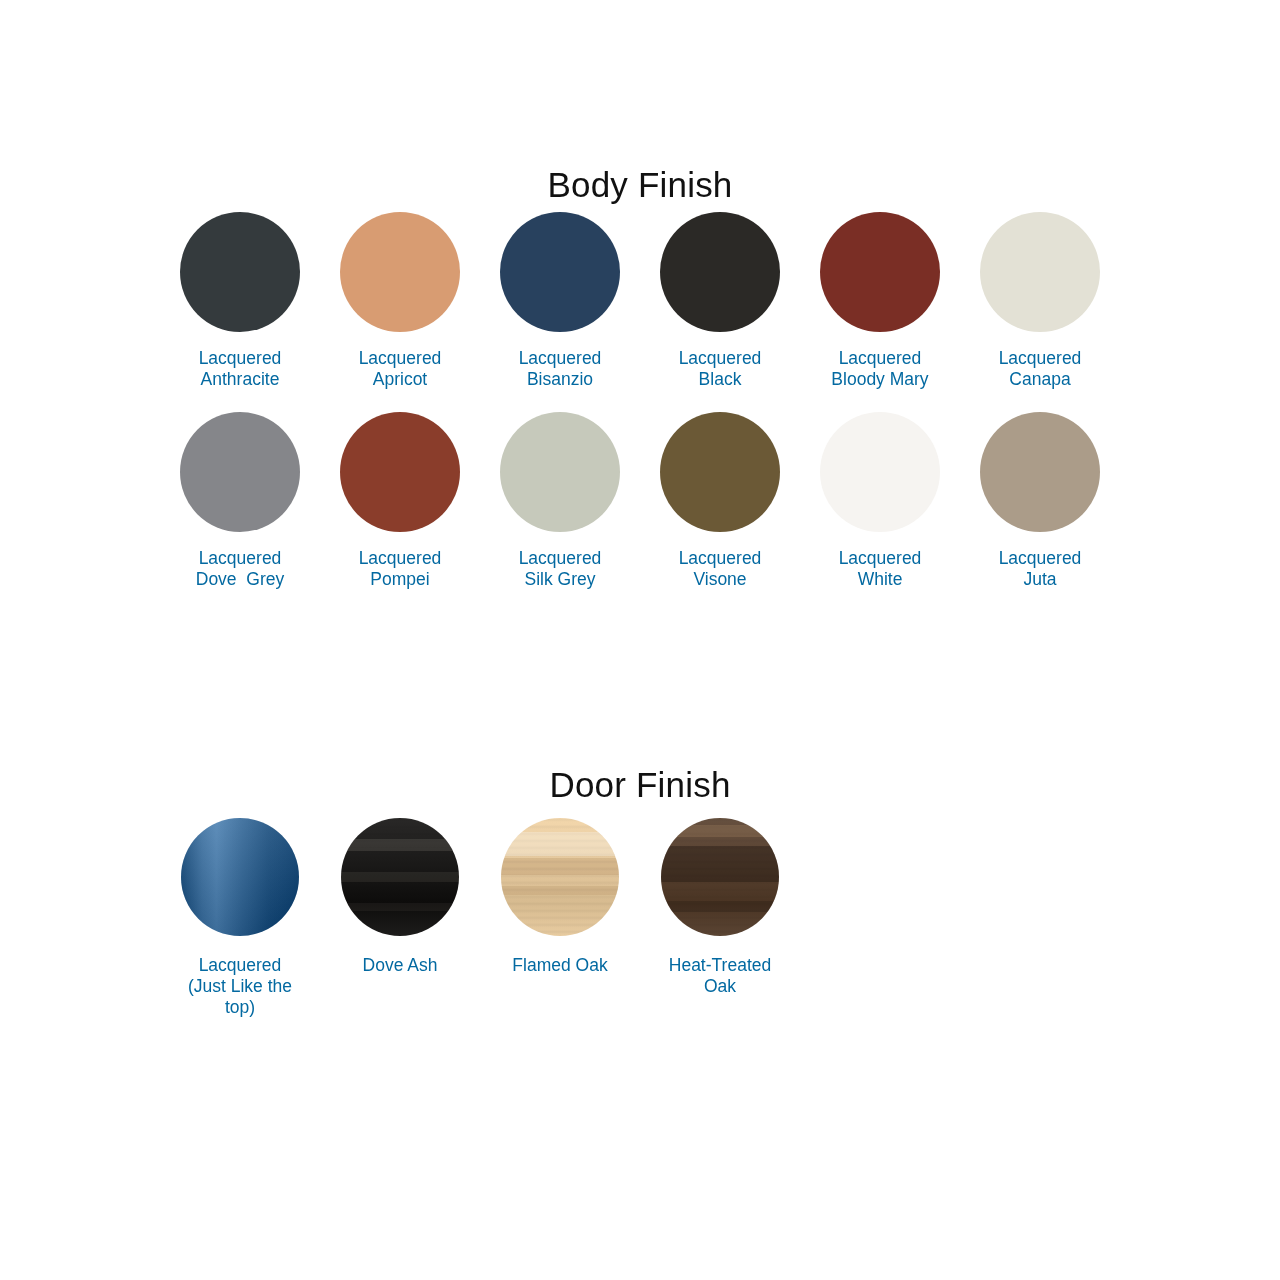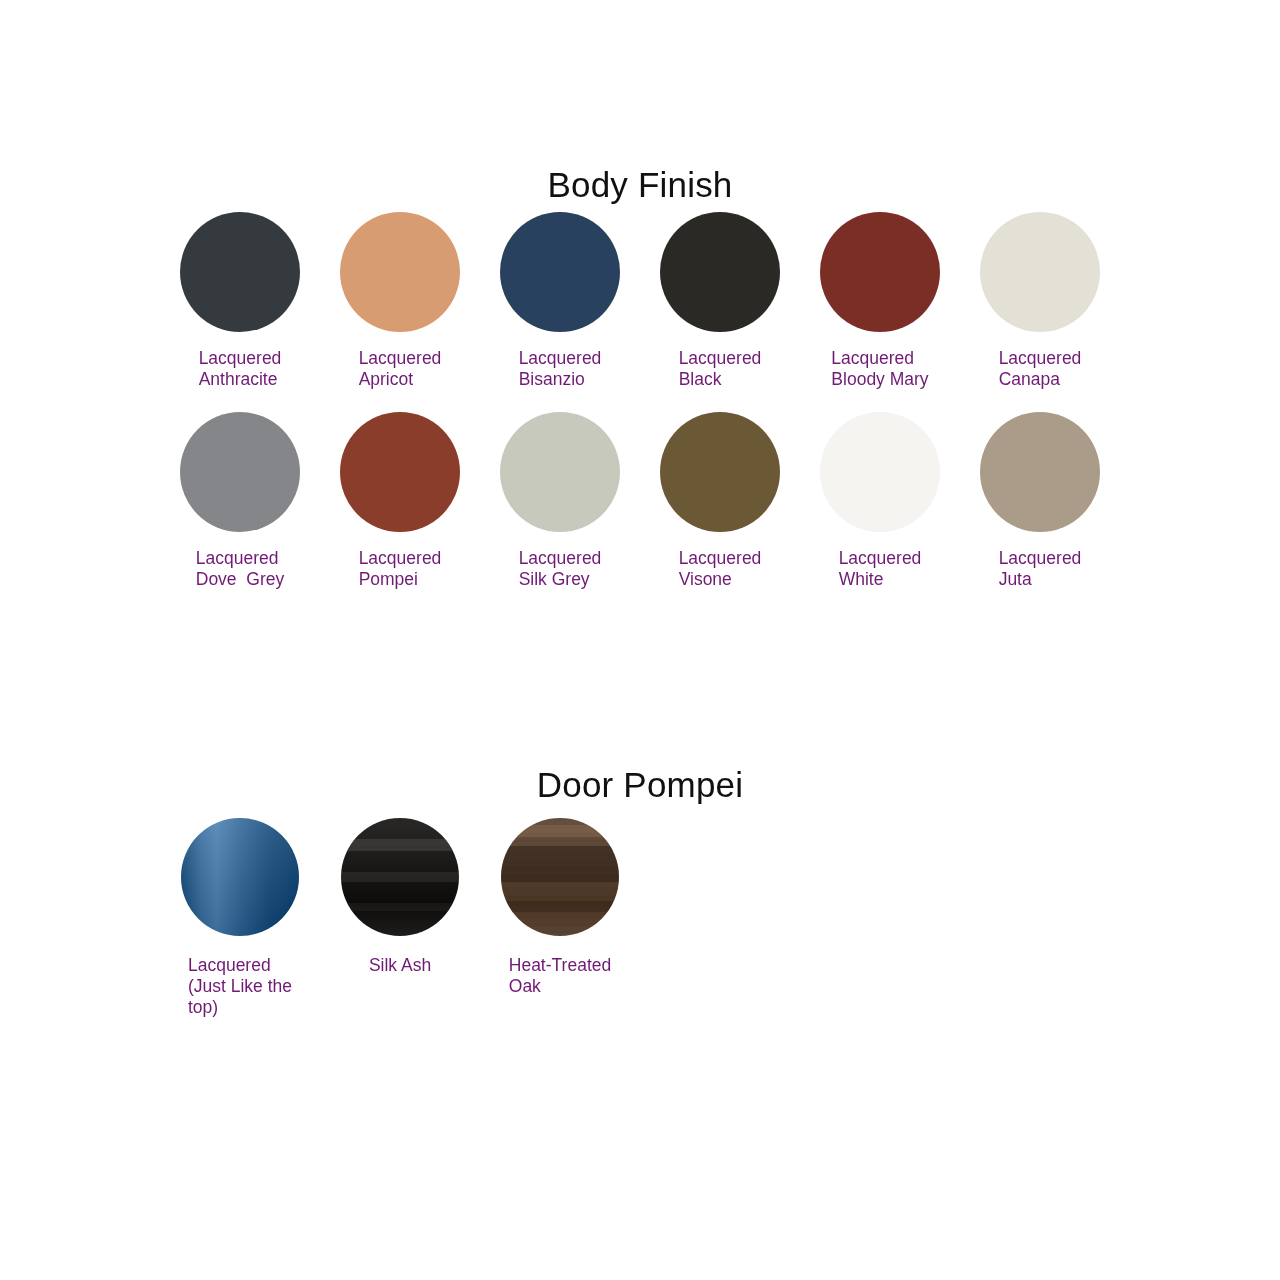--- a/index.html
+++ b/index.html
@@ -73,22 +73,22 @@
   }
   #door-finish-grid .swatch-disc {
     width: 118px;
     height: 118px;
   }
 
   .swatch-label {
     margin-top: 16px;
     font-size: 17.5px;
     line-height: 21px;
-    text-align: left;
-    color: #701a75;
+    text-align: center;
+    color: #0369a1;
     white-space: pre-wrap;
     max-width: 150px;
   }
   #door-finish-grid .swatch-label {
     margin-top: 19px;
   }
 
   
   .tex {
     position: absolute;
@@ -184,39 +184,48 @@
         <div class="swatch-label">Lacquered
 White</div>
       </div>
       <div class="swatch-cell">
         <div class="swatch-disc" style="background: rgb(171, 156, 137);"></div>
         <div class="swatch-label">Lacquered
 Juta</div>
       </div>
     </div>
 
-  <h2 class="section-title" id="door-finish-title">Door Pompei</h2>
+  <h2 class="section-title" id="door-finish-title">Door Finish</h2>
 
   <div class="swatch-grid" id="door-finish-grid">
       <div class="swatch-cell">
         <div class="swatch-disc" style="background: linear-gradient(to right, rgb(13, 68, 119) 0%, rgb(53, 108, 159) 18%, rgb(69, 124, 175) 30%, rgb(41, 96, 147) 52%, rgb(17, 72, 123) 74%, rgb(1, 56, 107) 100%);">
           <div class="tex" style="background: linear-gradient(rgba(255, 255, 255, 0.14), rgba(0, 0, 0, 0.12));"></div>
         </div>
         <div class="swatch-label">Lacquered
 (Just Like the
 top)</div>
       </div>
       <div class="swatch-cell">
         <div class="swatch-disc" style="background: linear-gradient(rgb(41, 40, 39) 0%, rgb(25, 24, 23) 42%, rgb(13, 12, 11) 72%, rgb(29, 28, 27) 100%);">
           <div class="grain"></div>
           <div class="hi" style="top: 18%; height: 10%; background: rgba(90, 86, 80, 0.3);"></div>
           <div class="hi" style="top: 46%; height: 8%; background: rgba(80, 76, 70, 0.22);"></div>
           <div class="hi" style="top: 72%; height: 7%; background: rgba(70, 66, 62, 0.18);"></div>
         </div>
-        <div class="swatch-label">Silk Ash</div>
+        <div class="swatch-label">Dove Ash</div>
+      </div>
+      <div class="swatch-cell">
+        <div class="swatch-disc" style="background: linear-gradient(rgb(243, 215, 172) 0%, rgb(227, 199, 156) 42%, rgb(215, 187, 144) 72%, rgb(231, 203, 160) 100%);">
+          <div class="grain"></div>
+          <div class="band" style="top: 34%; height: 14%; background: rgba(150, 112, 66, 0.16);"></div>
+          <div class="band" style="top: 58%; height: 7%; background: rgba(150, 112, 66, 0.12);"></div>
+          <div class="hi" style="top: 12%; height: 20%; background: rgba(255, 248, 236, 0.3);"></div>
+        </div>
+        <div class="swatch-label">Flamed Oak</div>
       </div>
       <div class="swatch-cell">
         <div class="swatch-disc" style="background: linear-gradient(rgb(102, 80, 63) 0%, rgb(86, 64, 47) 42%, rgb(74, 52, 35) 72%, rgb(90, 68, 51) 100%);">
           <div class="grain"></div>
           <div class="band" style="top: 24%; height: 30%; background: rgba(30, 18, 10, 0.3);"></div>
           <div class="hi" style="top: 6%; height: 10%; background: rgba(150, 110, 70, 0.22);"></div>
           <div class="band" style="top: 70%; height: 10%; background: rgba(30, 18, 10, 0.18);"></div>
         </div>
         <div class="swatch-label">Heat-Treated
 Oak</div>

